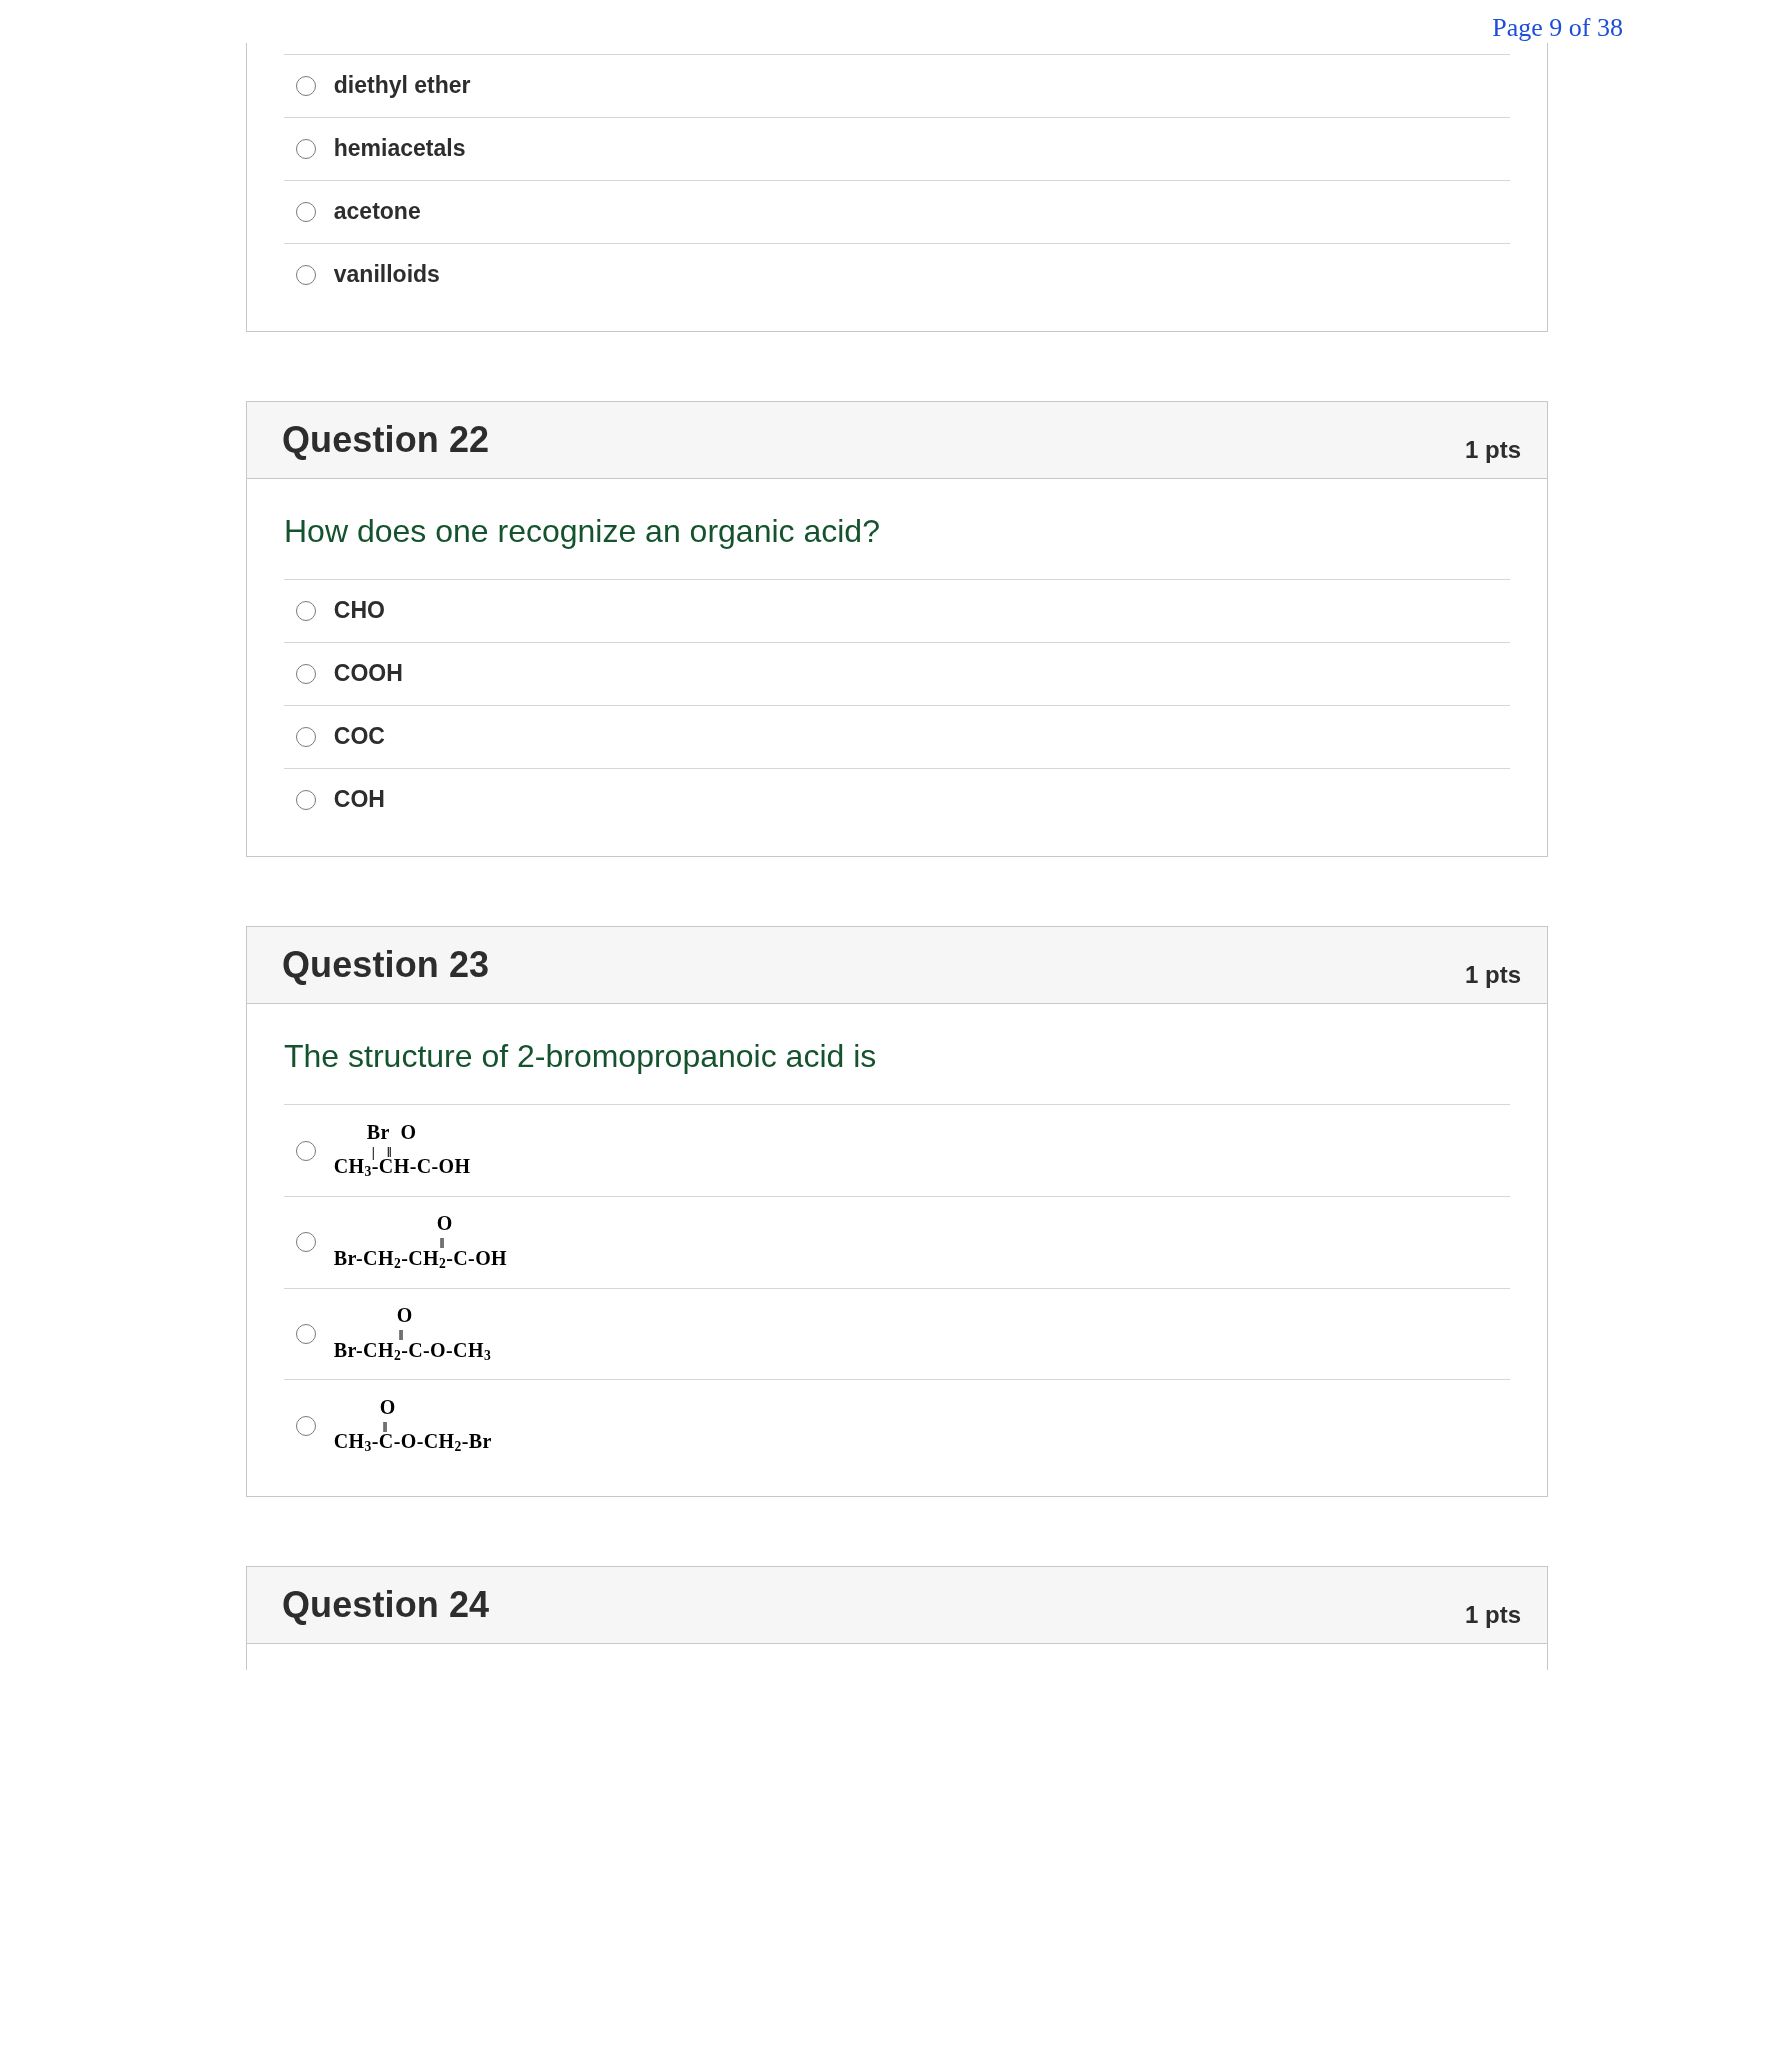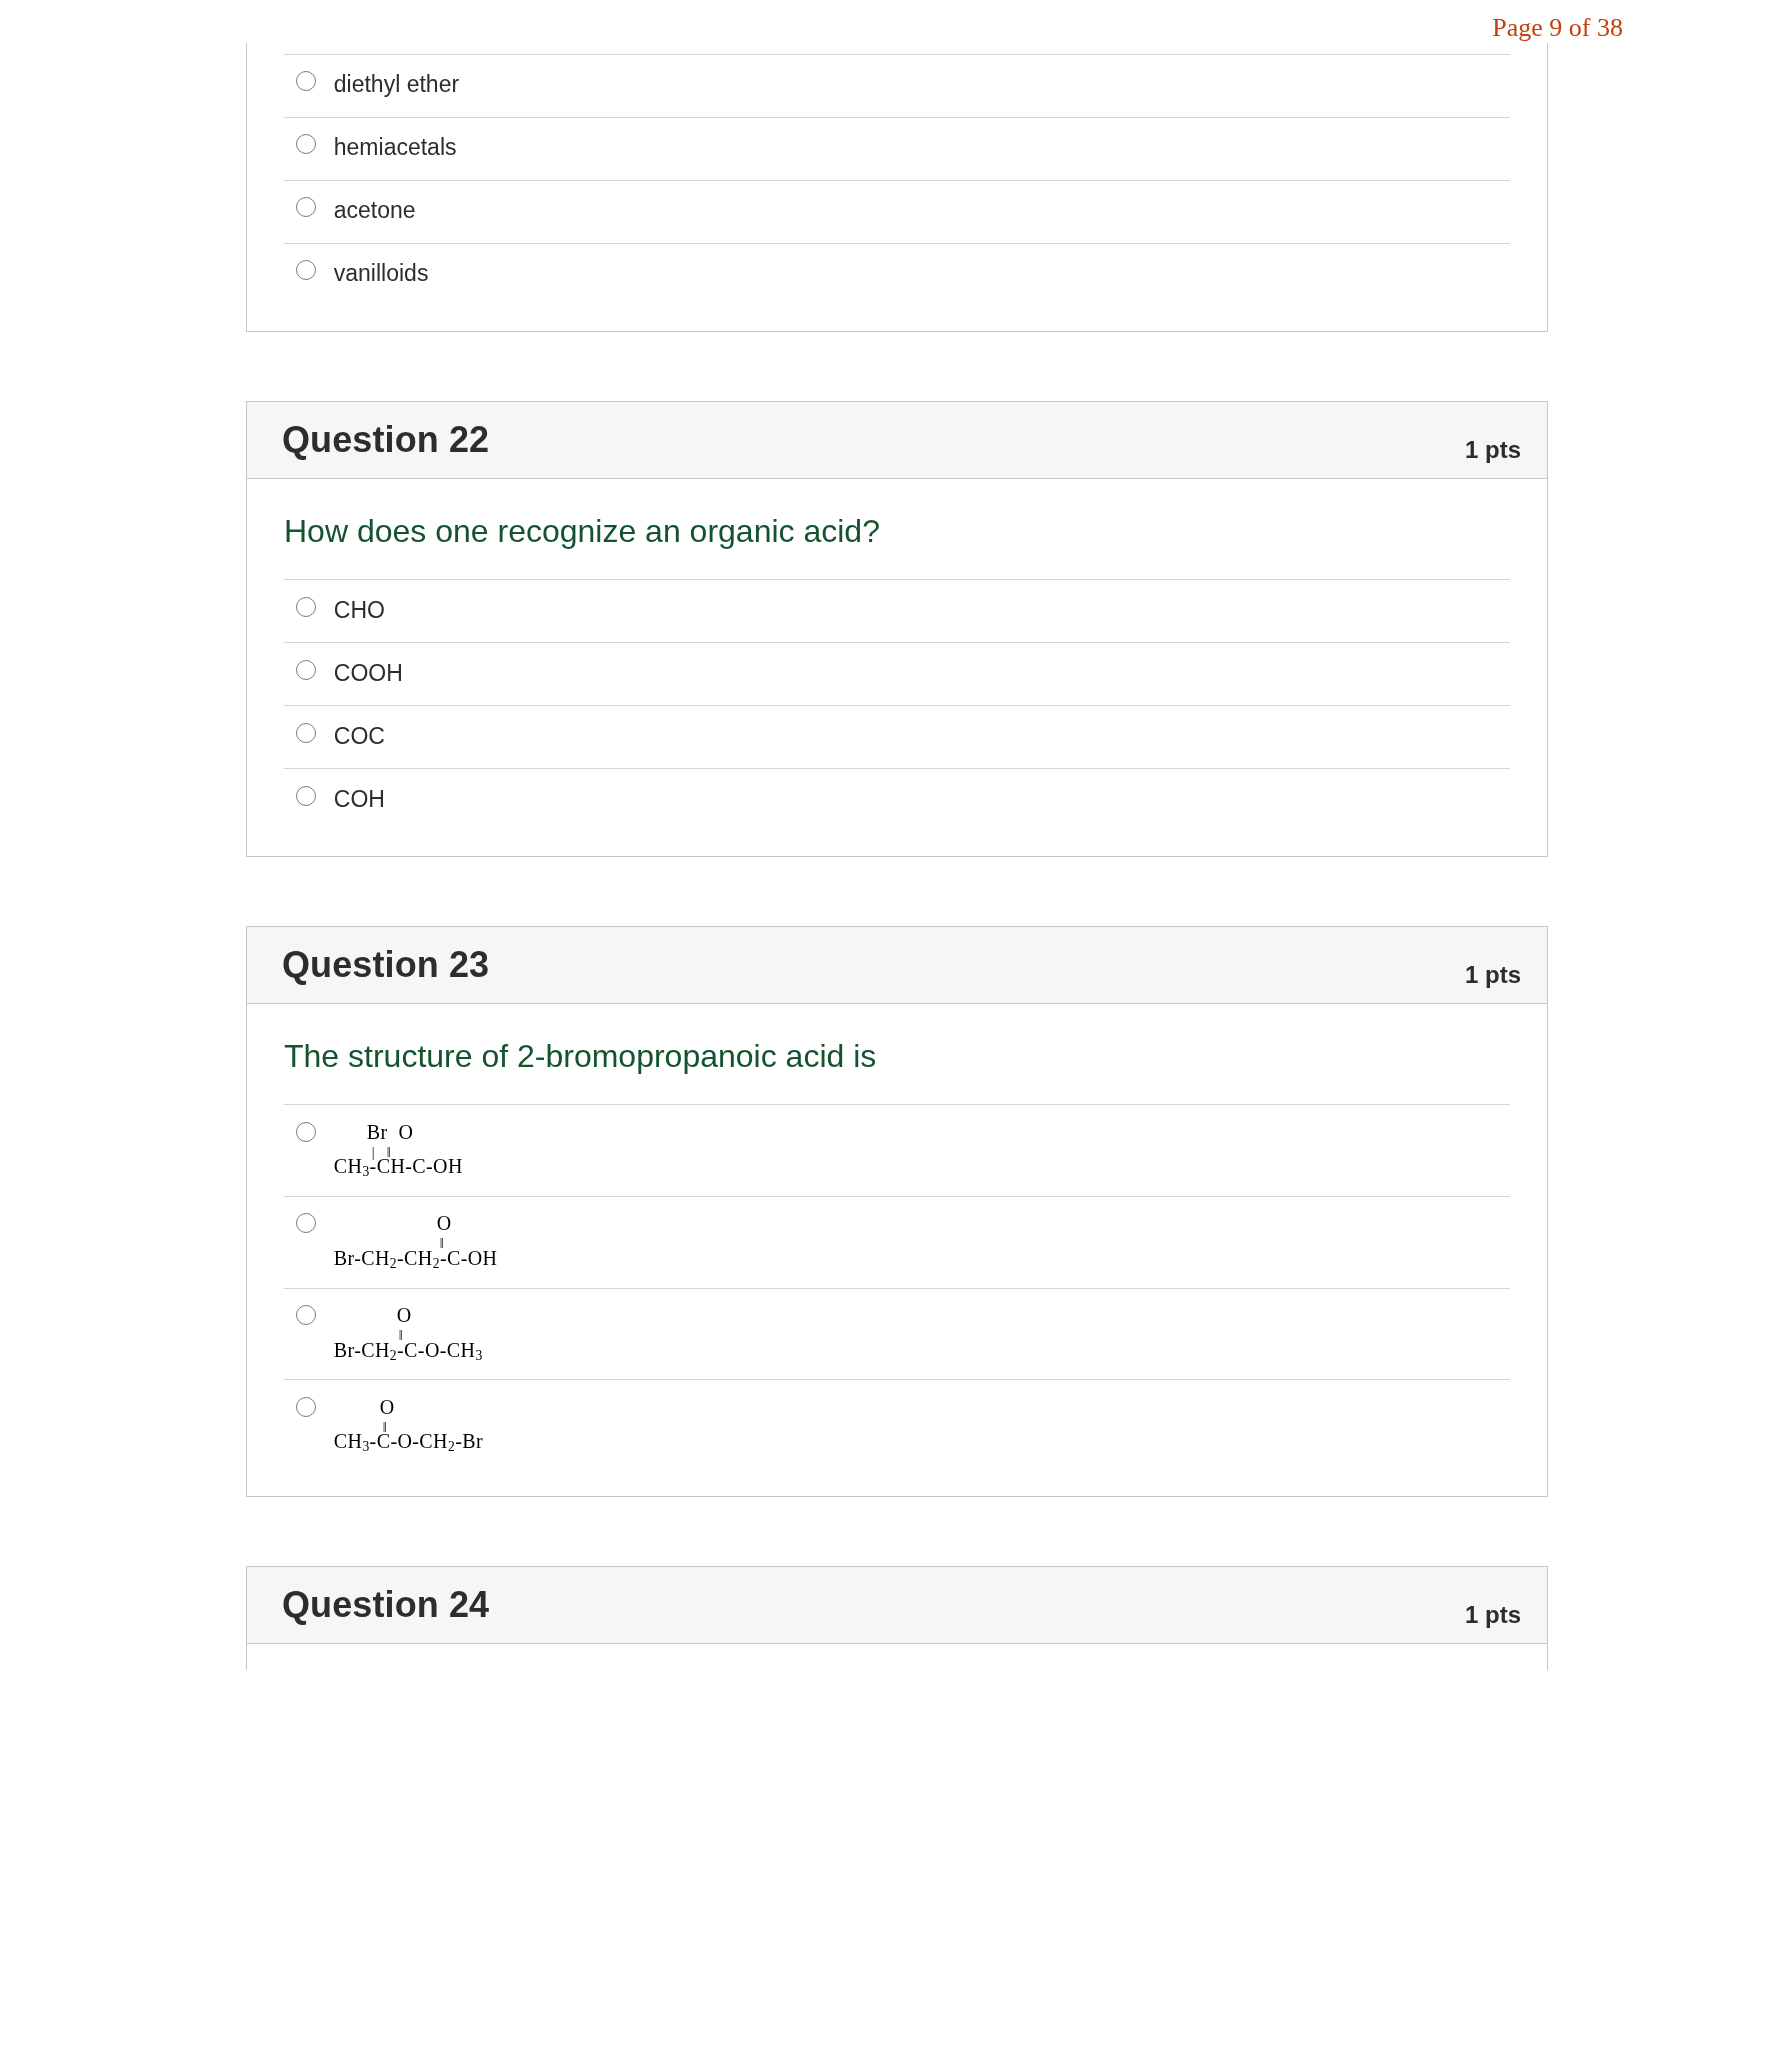--- a/index.html
+++ b/index.html
@@ -16,21 +16,21 @@
   .page {
     position: relative;
     width: 1784px;
     min-height: 2309px;
     box-sizing: border-box;
     padding: 0;
   }
   .page-header {
     font-family: "Liberation Serif", serif;
     font-size: 26px;
-    color: #c2410c;
+    color: #1d4ed8;
     text-align: right;
     padding: 13.2px 161px 0 0;
   }
   .content {
     width: 1302px;
     margin: 0 auto 0 246px;
   }
   
   .qcard {
     border: 1.2px solid #c7c7c7;
@@ -70,23 +70,25 @@
     font-size: 32px;
     color: #14532d;
     padding: 31px 37px 26px 37px;
     line-height: 1.35;
   }
   .answers {
     margin: 0 37px;
   }
   .answer {
     display: flex;
+    align-items: center;
     border-top: 0.8px solid #d6d6d6;
     padding: 16.5px 4.1px 16.5px 12.4px;
     min-height: 29px;
+    font-weight: bold;
   }
   .answer.first {
     border-top: 0.8px solid #d6d6d6;
   }
   .radio {
     flex: 0 0 auto;
     width: 18px;
     height: 18px;
     border: 1.2px solid #7a7a7a;
     border-radius: 50%;

